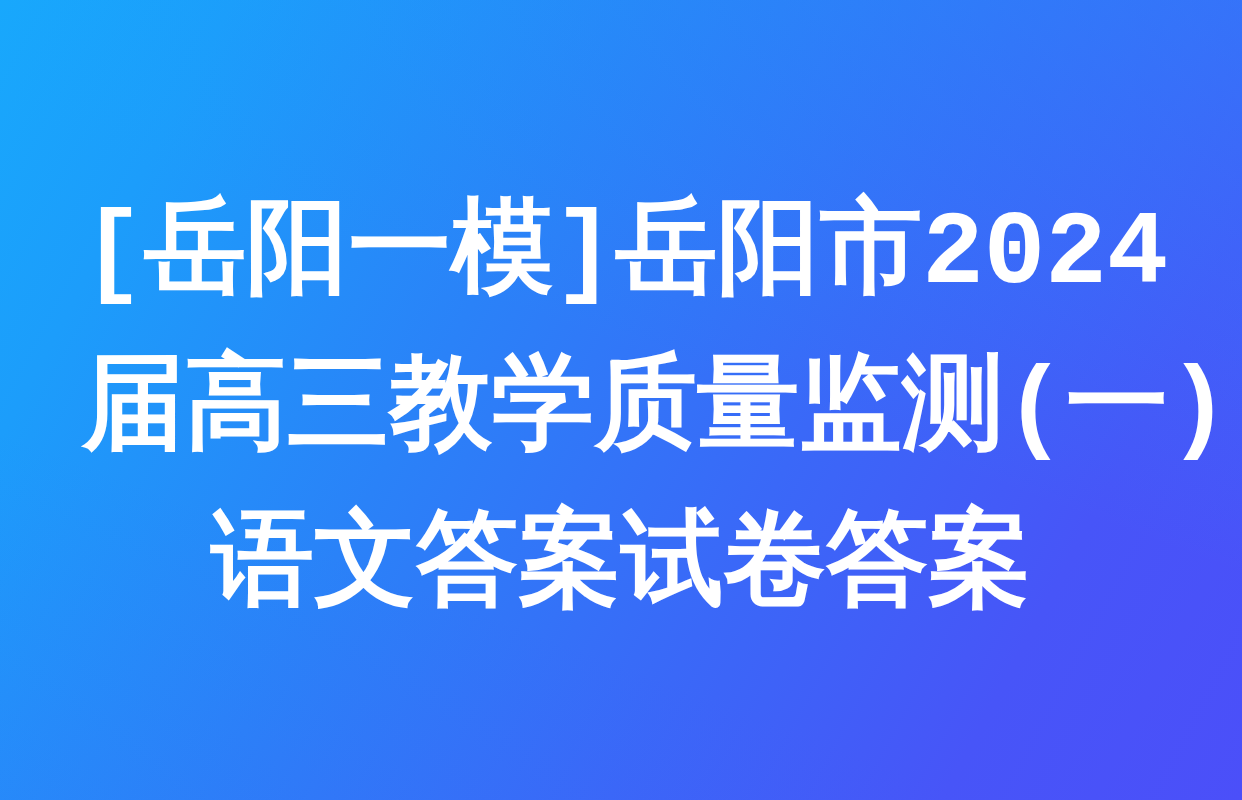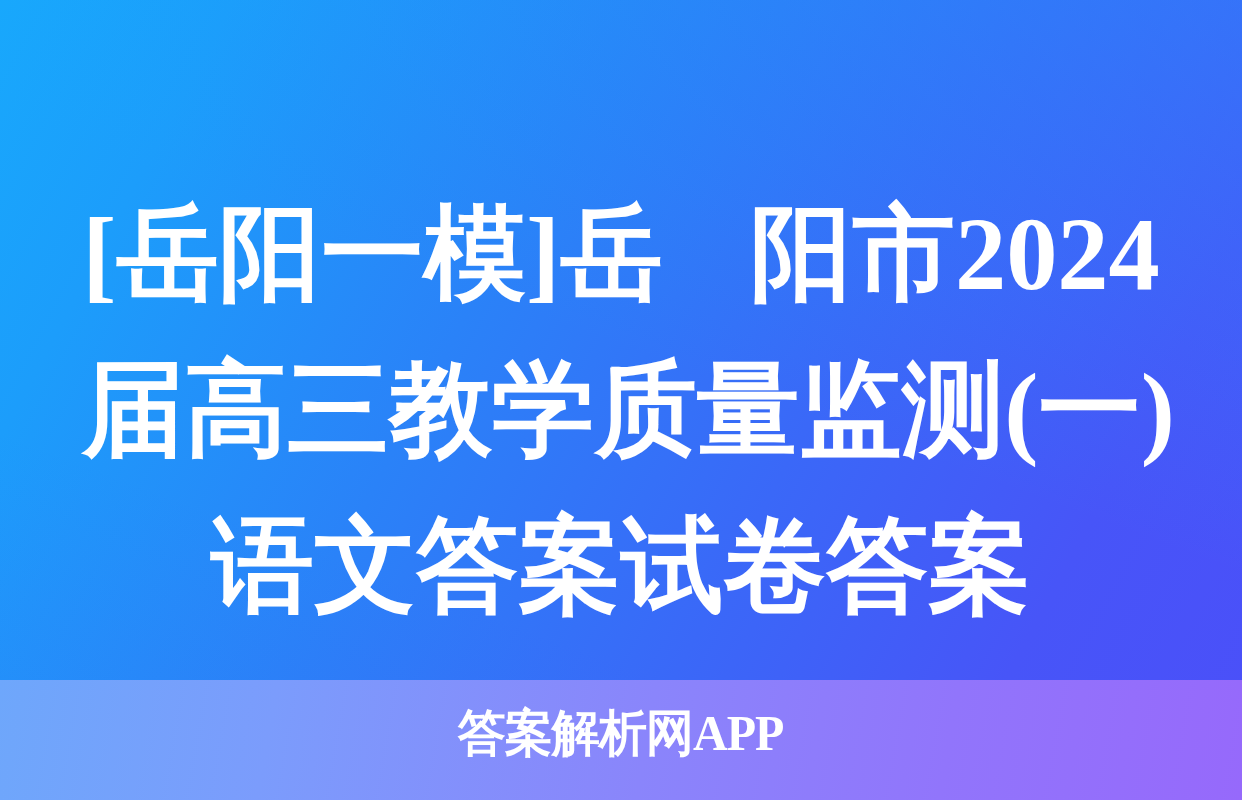--- a/index.html
+++ b/index.html
@@ -5,21 +5,21 @@
   html, body {
     margin: 0;
     padding: 0;
     background: #ffffff;
   }
   #poster {
     position: relative;
     width: 1242px;
     height: 800px;
     overflow: hidden;
-    font-family: Liberation Serif, serif;
+    font-family: Liberation Mono, monospace;
   }
   
   .bg-gradient {
     position: absolute;
     inset: 0;
     background: linear-gradient(118deg,
                 #18A8FC 0%,
                 #1C9DFB 14%,
                 #2A82F8 38%,
                 #3A68F8 62%,
@@ -109,17 +109,14 @@
 
     <div class="title-line justify">
       <span class="t-seg">届高三教学质</span>
       <span class="t-seg">量监测(一)</span>
     </div>
 
     <div class="title-line center">语文答案试卷答案</div>
 
   </div>
 
-  <div class="footer-band">
-    <div class="footer-text">答案解析网APP</div>
-  </div>
 
 </div>
 
 </body></html>

